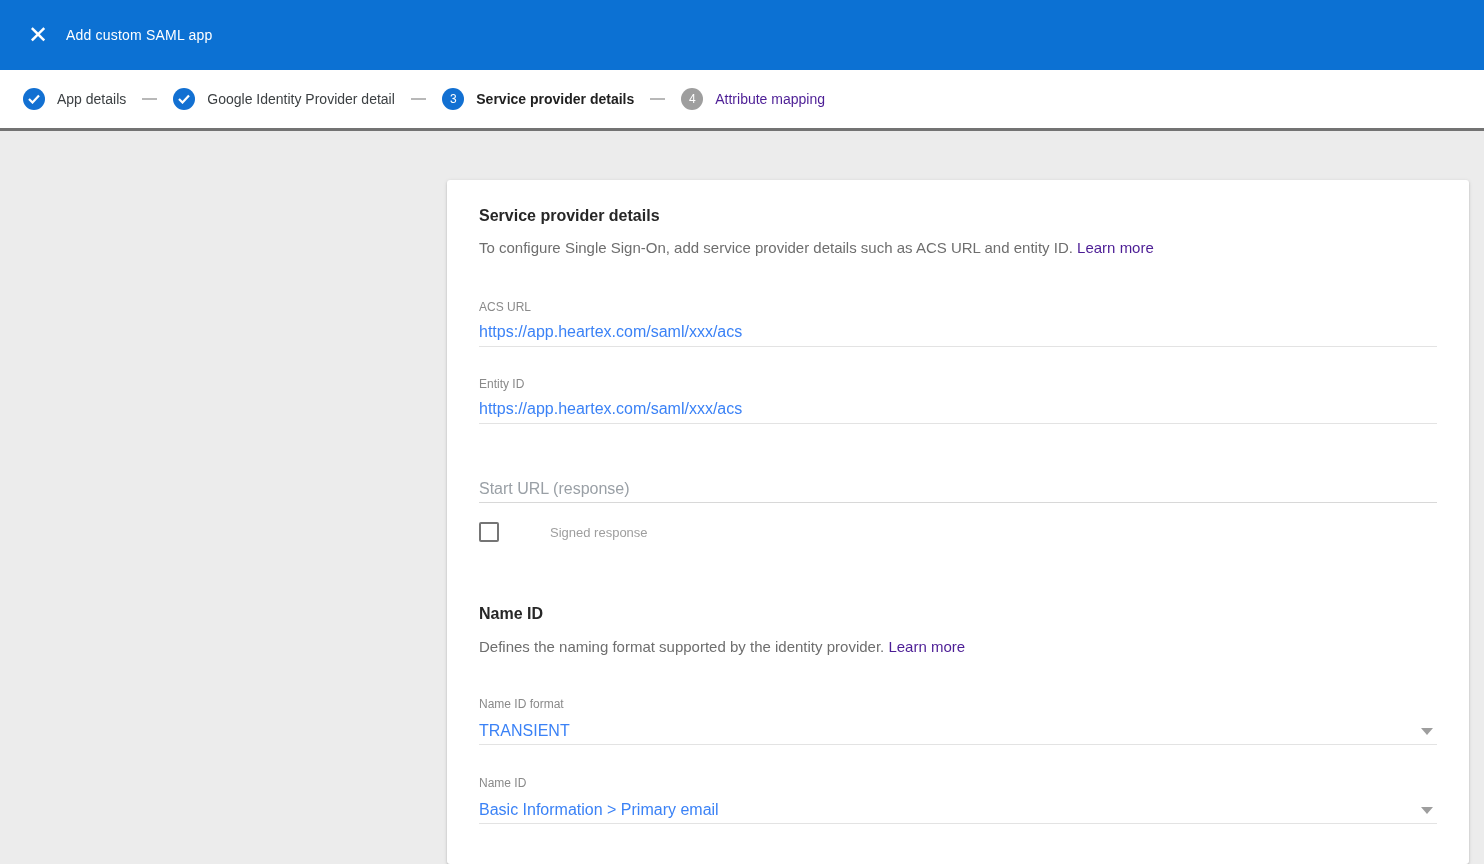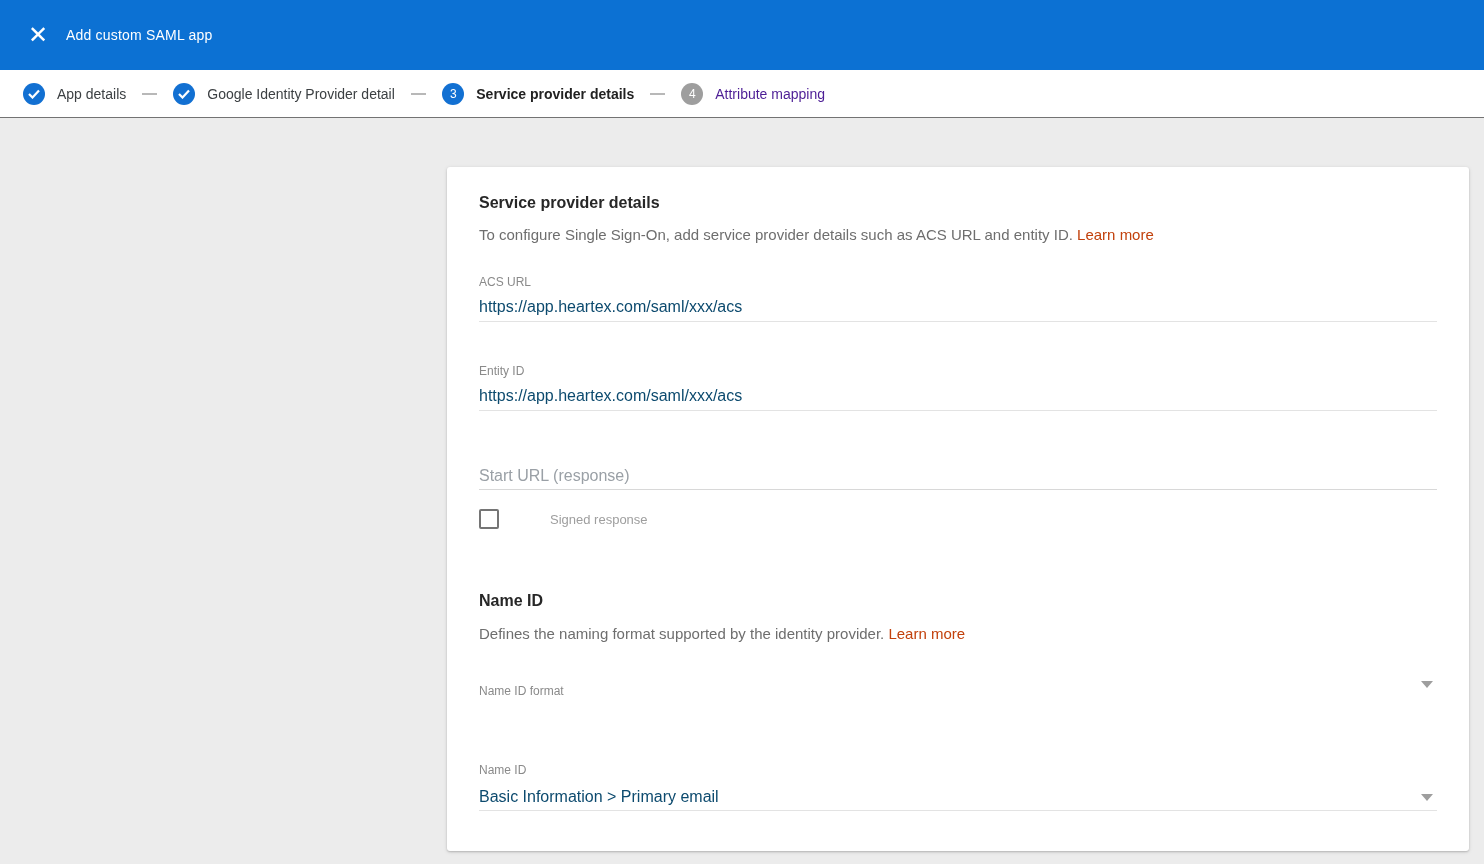--- a/index.html
+++ b/index.html
@@ -30,26 +30,26 @@
   .header-title {
     color: #ffffff;
     font-size: 14px;
     font-weight: 400;
     margin-left: 8px;
     letter-spacing: 0.2px;
   }
 
   
   .stepper {
-    height: 48px;
+    height: 61px;
     background: #ffffff;
     display: flex;
     align-items: center;
     padding-left: 23px;
-    border-bottom: 1px solid #737373;
+    border-bottom: 3px solid #737373;
   }
   .step { display: flex; align-items: center; cursor: pointer; }
   .step-circle {
     width: 22px; height: 22px;
     border-radius: 50%;
     display: flex; align-items: center; justify-content: center;
     flex: none;
   }
   .step-circle.blue { background: #1270d2; }
   .step-circle.gray { background: #9e9e9e; }
@@ -77,33 +77,33 @@
     left: 447px; top: 49px;
     width: 1022px; height: 684px;
     background: #ffffff;
     border-radius: 3px;
     box-shadow: 0 1px 2px rgba(0,0,0,0.18), 0 1px 4px rgba(0,0,0,0.10);
   }
   .abs { position: absolute; left: 32px; right: 32px; }
 
   .sec-title { font-size: 16px; font-weight: 700; color: #272727; line-height: 18px; }
   .sec-desc  { font-size: 15px; color: #6e6e6e; line-height: 17px; }
-  .learn-more { color: #c2410c; cursor: pointer; text-decoration: none; }
+  .learn-more { color: #4c1d95; cursor: pointer; text-decoration: none; }
 
   .field .flabel {
     font-size: 12px;
     color: #8a8a8a;
     line-height: 14px;
     display: block;
   }
   .field .fvalue {
     display: block;
     margin-top: 8px;
     font-size: 16px;
-    color: #0c4a6e;
+    color: #3b82f6;
     line-height: 19px;
     padding-bottom: 5px;
     border-bottom: 1px solid #e3e3e3;
     cursor: text;
   }
   .placeholder-field .fvalue {
     margin-top: 0;
     color: #9aa0a6;
     padding-bottom: 4px;
     border-bottom: 1px solid #d8d8d8;
@@ -187,21 +187,21 @@
 <div class="main">
   <div class="card">
 
     <div class="abs sec-title" style="top:27px">Service provider details</div>
 
     <div class="abs sec-desc" style="top:59px">
       <span>To configure Single Sign-On, add service provider details such as ACS URL and entity ID.</span>
       <span class="learn-more">Learn more</span>
     </div>
 
-    <div class="abs field" style="top:108px">
+    <div class="abs field" style="top:120px">
       <span class="flabel">ACS URL</span>
       <span class="fvalue">https://app.heartex.com/saml/xxx/acs</span>
     </div>
 
     <div class="abs field" style="top:197px">
       <span class="flabel">Entity ID</span>
       <span class="fvalue">https://app.heartex.com/saml/xxx/acs</span>
     </div>
 
     <div class="abs field placeholder-field" style="top:299px">
@@ -215,20 +215,21 @@
 
     <div class="abs sec-title" style="top:425px">Name ID</div>
 
     <div class="abs sec-desc" style="top:458px">
       <span>Defines the naming format supported by the identity provider.</span>
       <span class="learn-more">Learn more</span>
     </div>
 
     <div class="abs field select-field" style="top:517px">
       <span class="flabel">Name ID format</span>
+      <span class="fvalue">TRANSIENT</span>
       <span class="dropdown-arrow"></span>
     </div>
 
     <div class="abs field select-field" style="top:596px">
       <span class="flabel">Name ID</span>
       <span class="fvalue">Basic Information &gt; Primary email</span>
       <span class="dropdown-arrow"></span>
     </div>
 
   </div>

